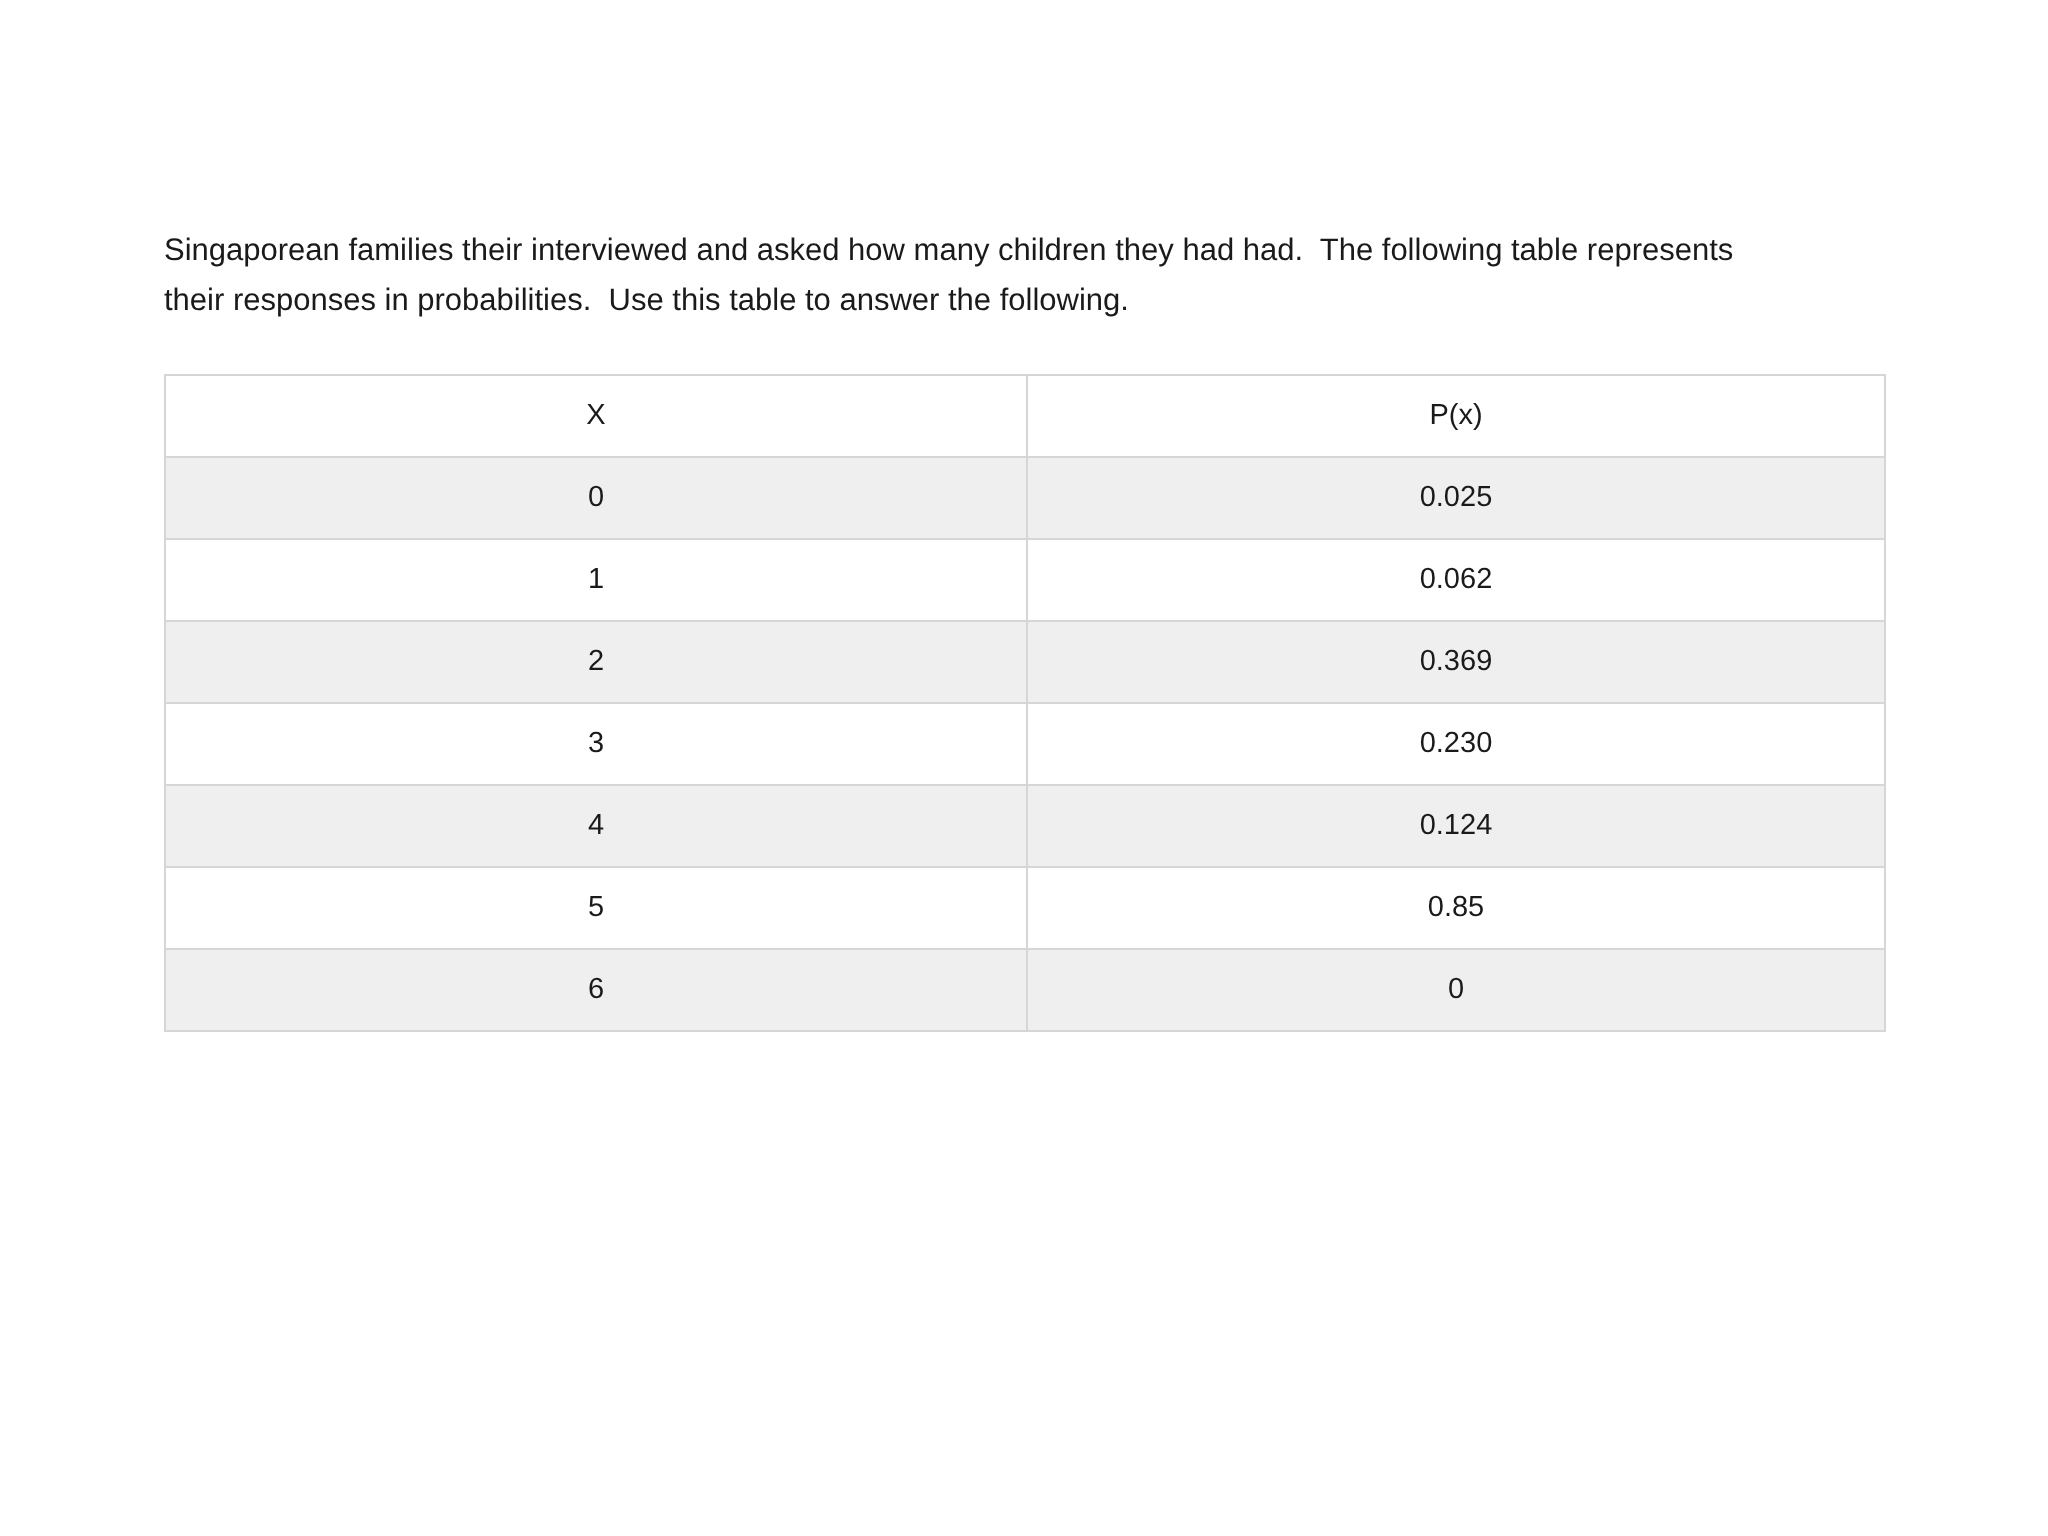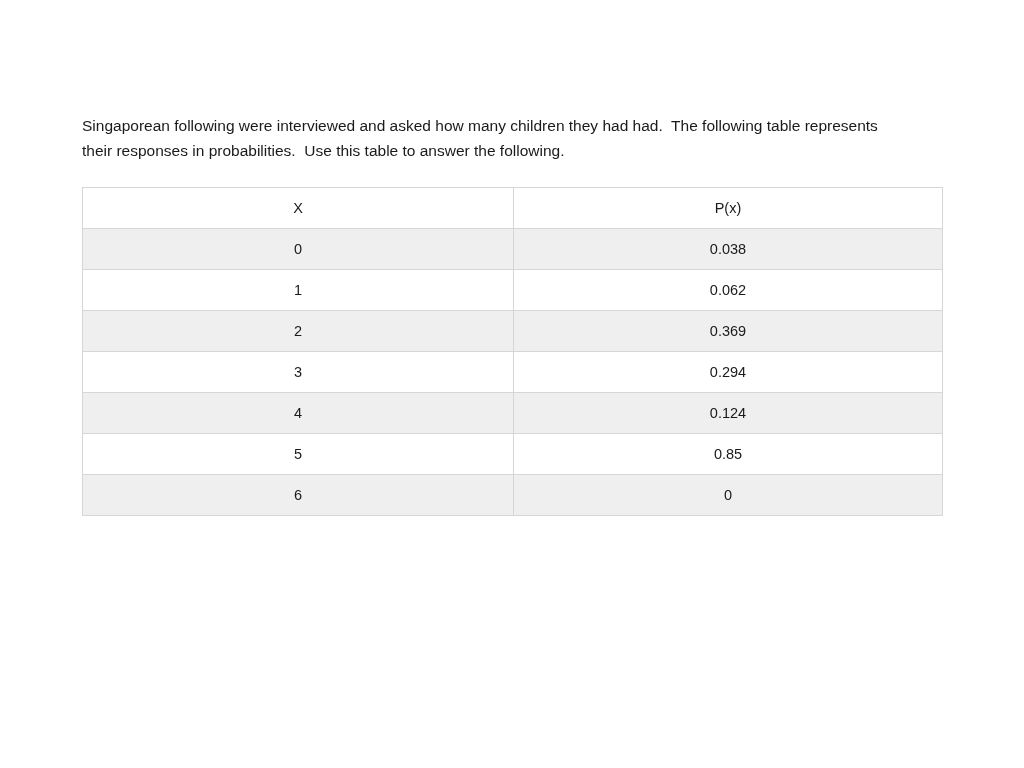--- a/index.html
+++ b/index.html
@@ -61,46 +61,46 @@
     background: #ffffff;
   }
   .col-x { width: 430px; }
   .col-px { width: 428px; }
 </style>
 </head>
 <body>
 
 <div class="slide">
 
-  <div class="prompt">Singaporean following were interviewed and asked how many children they had had.  The following table represents their responses in probabilities.  Use this table to answer the following.</div>
+  <div class="prompt">Singaporean families their interviewed and asked how many children they had had.  The following table represents their responses in probabilities.  Use this table to answer the following.</div>
 
   <div class="table-wrap">
     <table class="prob-table">
       <thead>
         <tr>
           <td class="col-x">X</td>
           <td class="col-px">P(x)</td>
         </tr>
       </thead>
       <tbody>
         <tr class="alt">
           <td class="col-x">0</td>
-          <td class="col-px">0.038</td>
+          <td class="col-px">0.025</td>
         </tr>
         <tr class="plain">
           <td class="col-x">1</td>
           <td class="col-px">0.062</td>
         </tr>
         <tr class="alt">
           <td class="col-x">2</td>
           <td class="col-px">0.369</td>
         </tr>
         <tr class="plain">
           <td class="col-x">3</td>
-          <td class="col-px">0.294</td>
+          <td class="col-px">0.230</td>
         </tr>
         <tr class="alt">
           <td class="col-x">4</td>
           <td class="col-px">0.124</td>
         </tr>
         <tr class="plain">
           <td class="col-x">5</td>
           <td class="col-px">0.85</td>
         </tr>
         <tr class="alt">

